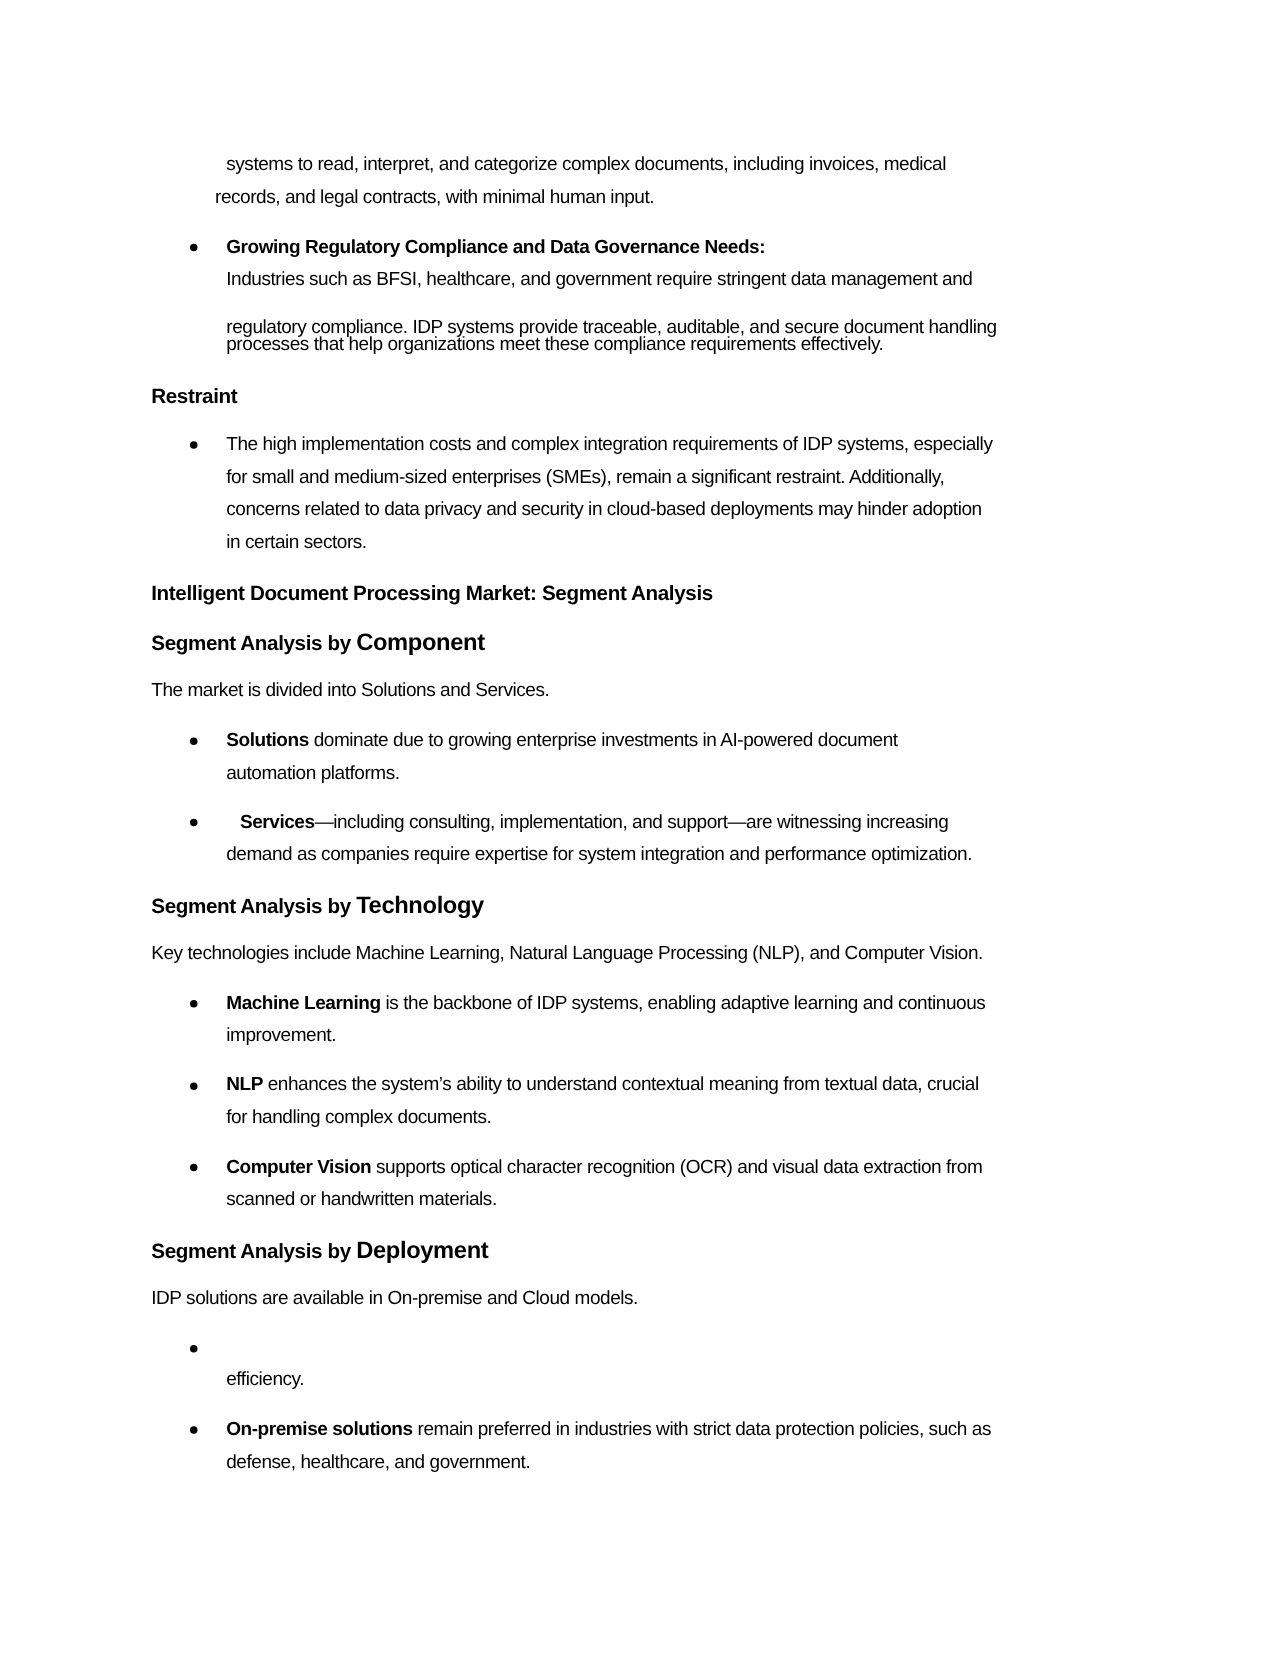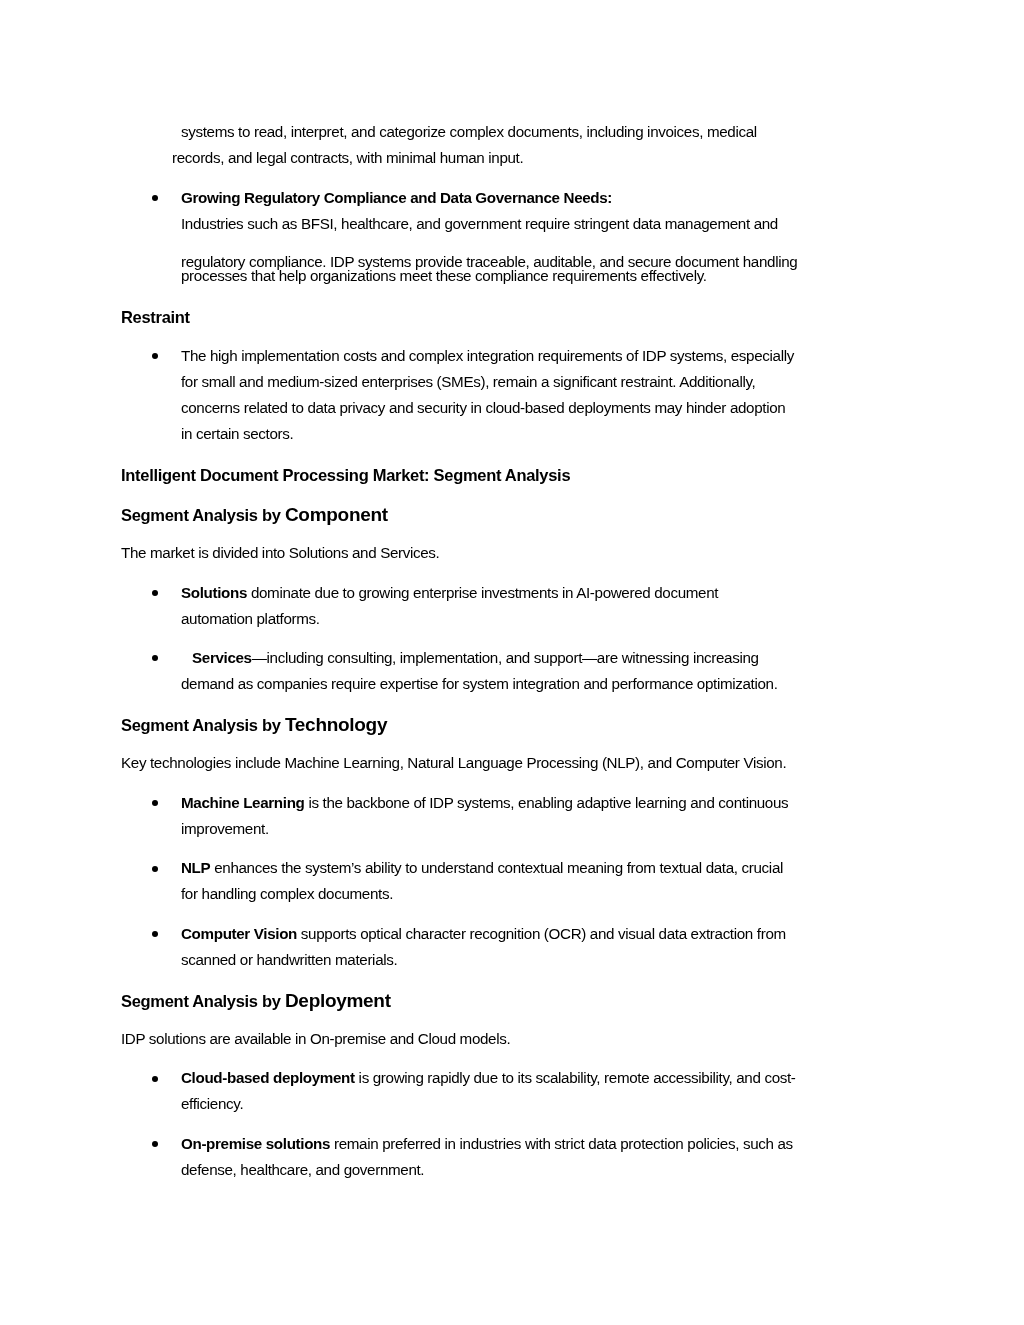--- a/index.html
+++ b/index.html
@@ -58,20 +58,19 @@
   <div class="line" style="left:181px; top:884px;">for handling complex documents.</div>
 
   <div class="bullet" style="left:152px; top:931px;"></div>
   <div class="line" style="left:181px; top:924px;"><span class="b">Computer Vision</span><span> supports optical character recognition (OCR) and visual data extraction from</span></div>
   <div class="line" style="left:181px; top:950px;">scanned or handwritten materials.</div>
 
   <div class="h" style="left:121px; top:990px;"><span>Segment Analysis by </span><span class="small">Deployment</span></div>
   <div class="line" style="left:121px; top:1029px;">IDP solutions are available in On-premise and Cloud models.</div>
 
   <div class="bullet" style="left:152px; top:1076px;"></div>
-  <div class="line" style="left:181px; top:1068px;"><span class="b">Cloud-based deployment</span><span> is growing rapidly due to its scalability, remote accessibility, and cost-</span></div>
   <div class="line" style="left:181px; top:1094px;">efficiency.</div>
 
   <div class="bullet" style="left:152px; top:1141px;"></div>
   <div class="line" style="left:181px; top:1134px;"><span class="b">On-premise solutions</span><span> remain preferred in industries with strict data protection policies, such as</span></div>
   <div class="line" style="left:181px; top:1160px;">defense, healthcare, and government.</div>
 
 </div>
 
 </body></html>

